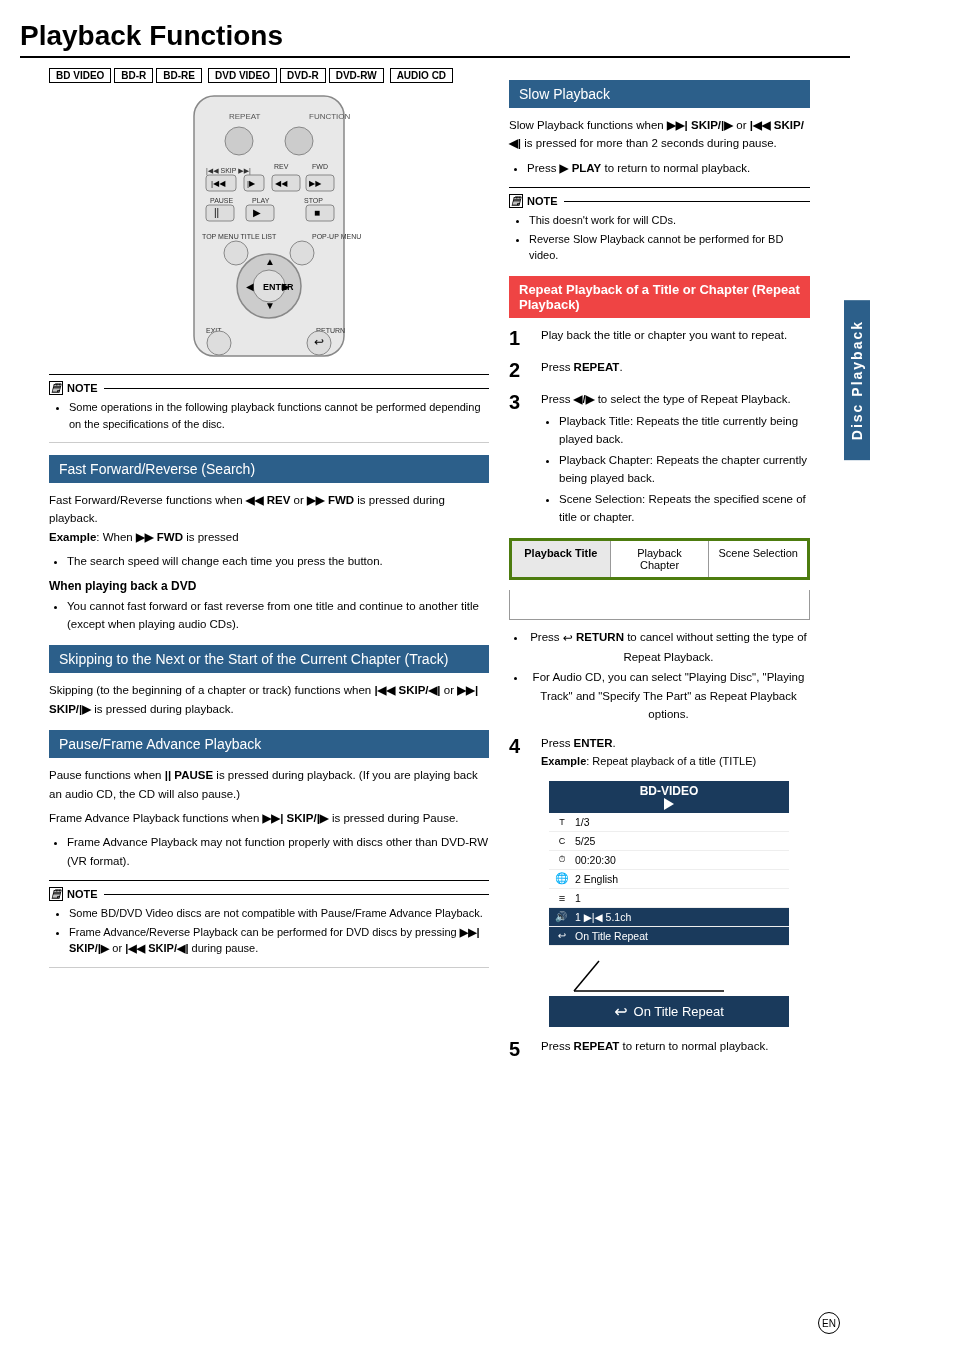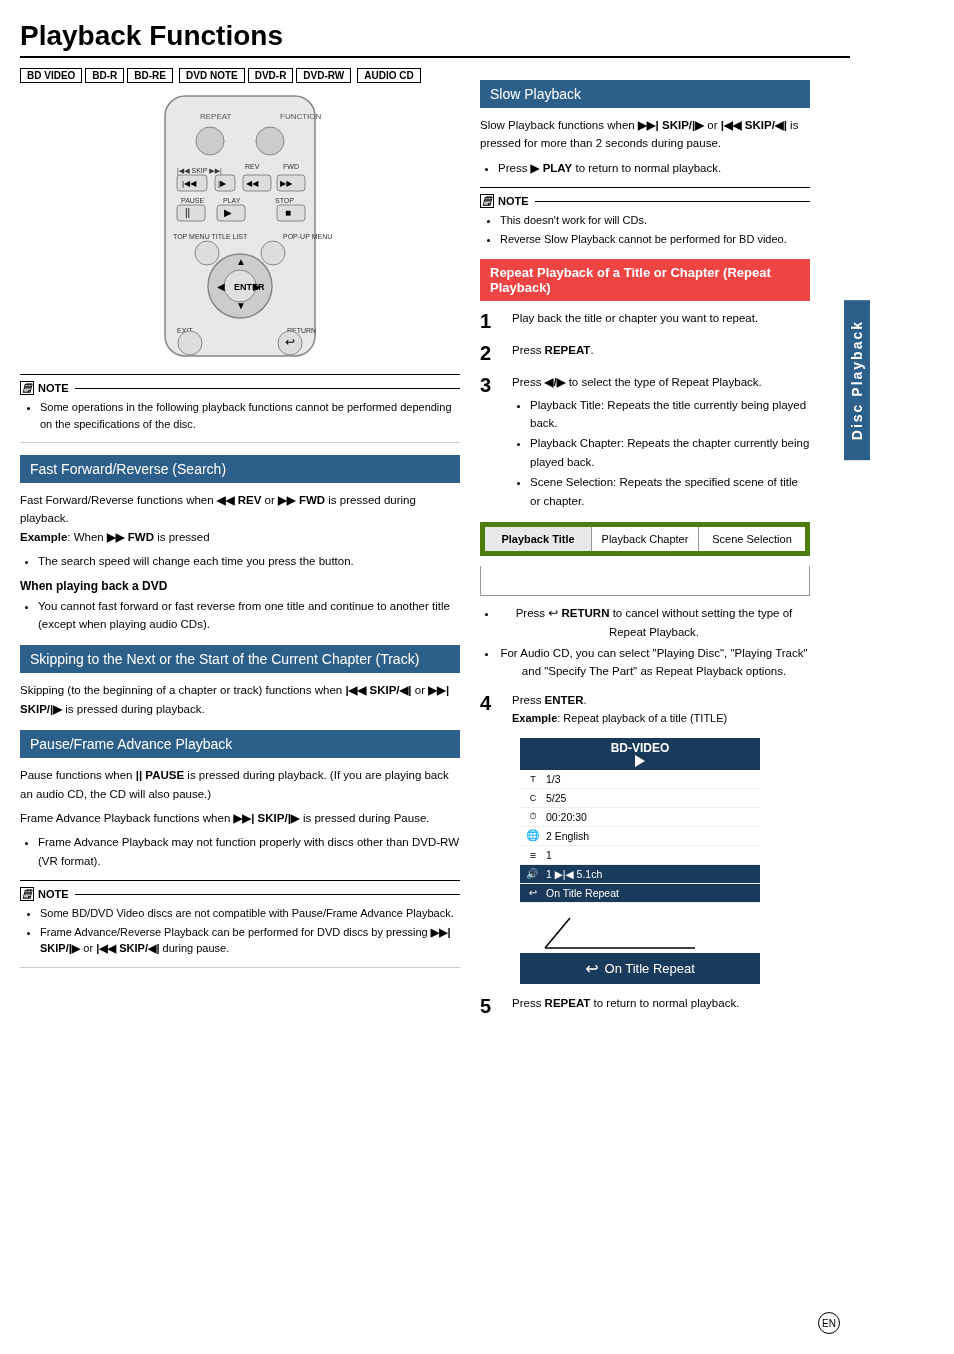--- a/index.html
+++ b/index.html
@@ -25,20 +25,21 @@
       border-bottom: 2px solid #000;
       padding-bottom: 4px;
     }
     .two-col {
       display: flex;
       gap: 20px;
     }
     .left-col {
       width: 440px;
       flex-shrink: 0;
+      margin-left: 29px;
     }
     .right-col {
       flex: 1;
     }
     
     .format-badges {
       display: flex;
       flex-wrap: wrap;
       gap: 3px;
       margin-bottom: 8px;
@@ -139,21 +140,21 @@
       line-height: 1.2;
     }
     .step-content {
       font-size: 11.5px;
       line-height: 1.6;
       flex: 1;
     }
     
     .playback-selector {
       display: flex;
-      border: 5px solid #4d7c0f;
+      border: 3px solid #4d7c0f;
       margin: 10px 0;
       width: 100%;
     }
     .playback-selector .ps-item {
       flex: 1;
       padding: 6px 8px;
       text-align: center;
       font-size: 11px;
       border-right: 1px solid #999;
       cursor: pointer;
@@ -257,21 +258,21 @@
 
   <div class="two-col">
 
     <div class="left-col">
 
       <div class="format-badges">
         <span class="badge">BD VIDEO</span>
         <span class="badge">BD-R</span>
         <span class="badge">BD-RE</span>
         <br style="width:100%">
-        <span class="badge">DVD NOTE</span>
+        <span class="badge">DVD VIDEO</span>
         <span class="badge">DVD-R</span>
         <span class="badge">DVD-RW</span>
         <br style="width:100%">
         <span class="badge">AUDIO CD</span>
       </div>
 
       <div class="remote-container">
         <svg width="210" height="270" viewBox="0 0 210 270" xmlns="http://www.w3.org/2000/svg">
 
           <rect x="30" y="5" width="150" height="260" rx="20" ry="20" fill="#e8e8e8" stroke="#888" stroke-width="1.5"></rect>

